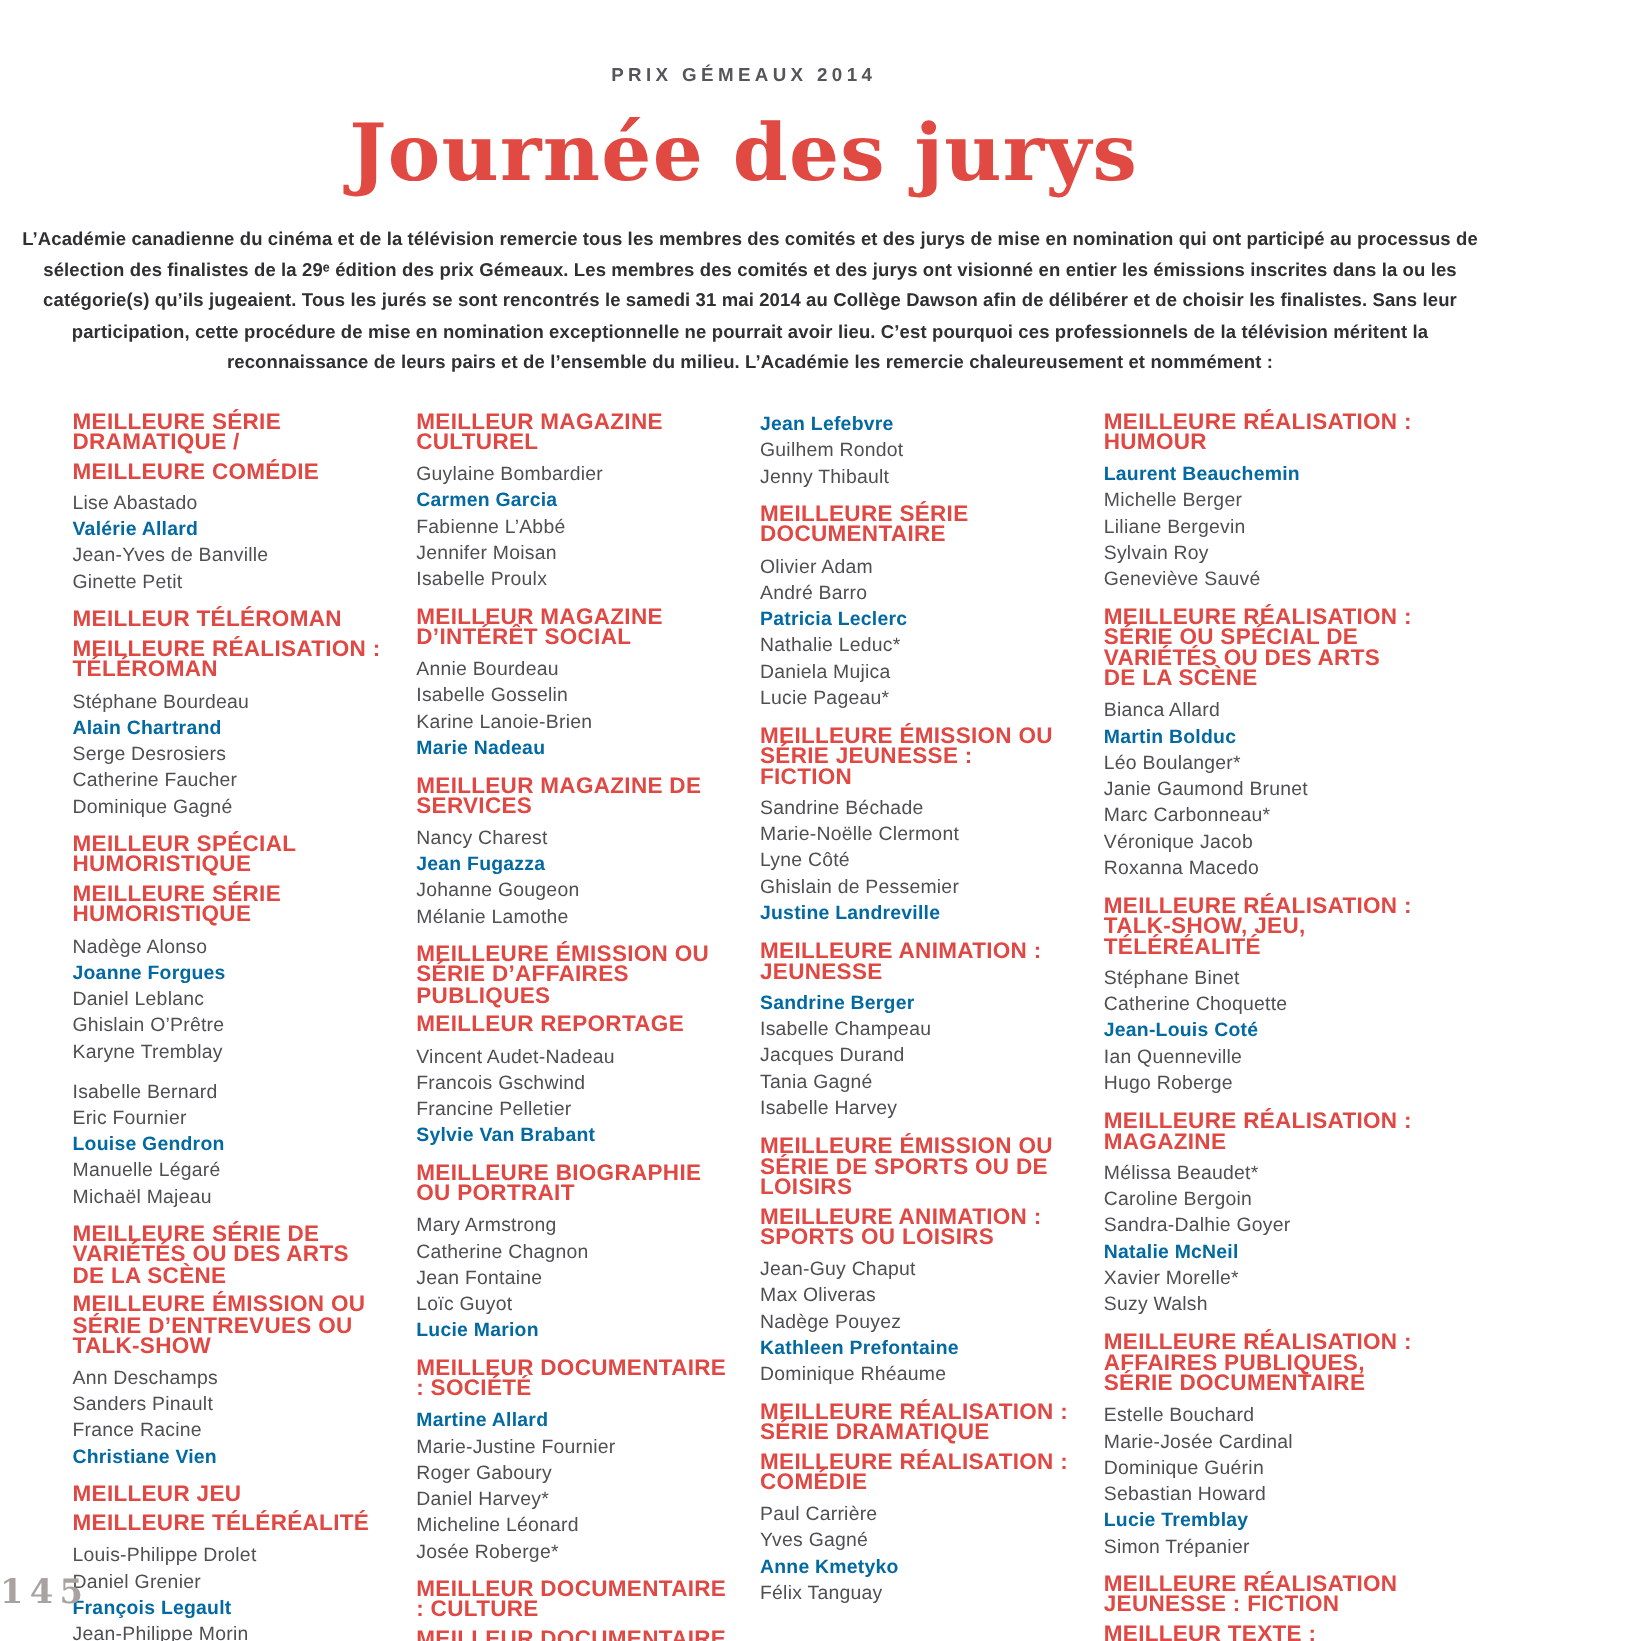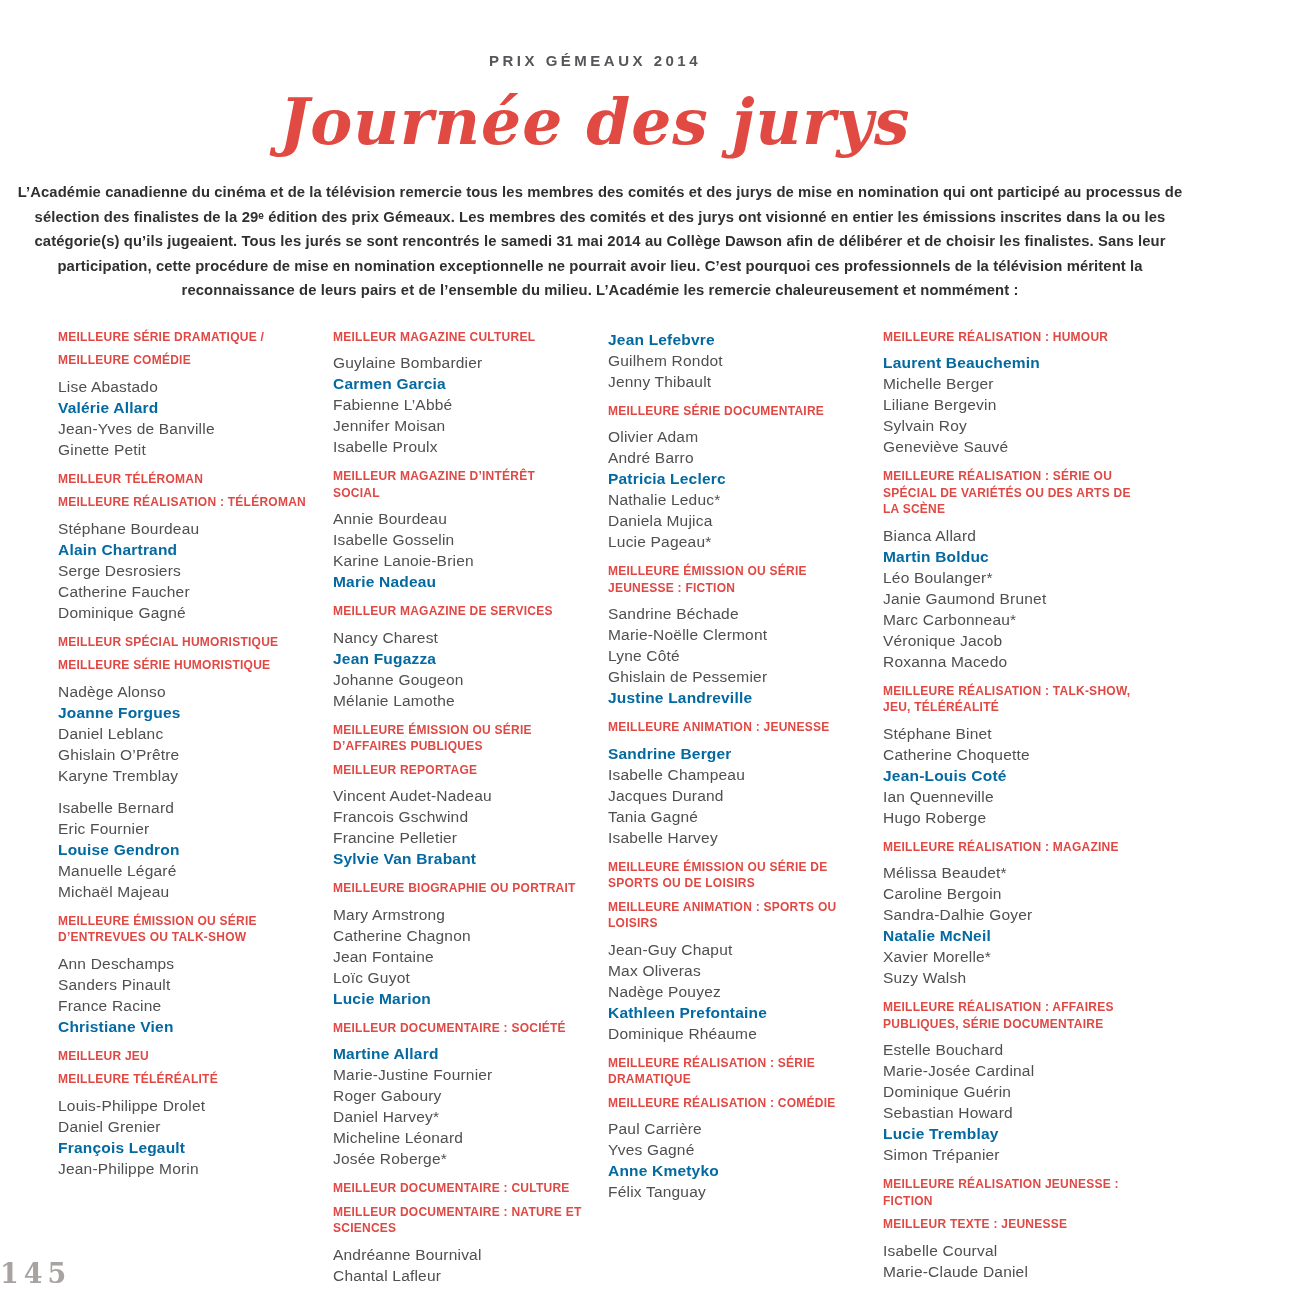--- a/index.html
+++ b/index.html
@@ -22,21 +22,20 @@
   }
   .title {
     margin-top: 22px;
     text-align: center;
     font-family: "DejaVu Serif", serif;
     font-weight: bold;
     font-size: 63px;
     line-height: 1;
     color: #e04a42;
     letter-spacing: 1px;
-    font-style: italic;
   }
   .intro {
     margin: 26px auto 0 auto;
     width: 1200px;
     text-align: center;
     font-size: 14.8px;
     font-weight: bold;
     line-height: 24.5px;
     color: #303032;
     letter-spacing: 0.1px;
@@ -44,21 +43,21 @@
   .columns {
     display: grid;
     grid-template-columns: repeat(4, 1fr);
     column-gap: 26px;
     padding: 0 58px;
     margin-top: 26px;
   }
   .group { margin-bottom: 11px; }
   .heading {
     color: #e04844;
-    font-size: 12px;
+    font-size: 18px;
     font-weight: bold;
     line-height: 16.5px;
     letter-spacing: 0.25px;
     margin-bottom: 7px;
   }
   .name {
     font-size: 15.5px;
     line-height: 21px;
     color: #4f4f52;
     letter-spacing: 0.2px;
@@ -116,20 +115,21 @@
           <div class="name">Karyne Tremblay</div>
         </div>
         <div class="group">
           <div class="name">Isabelle Bernard</div>
           <div class="name">Eric Fournier</div>
           <div class="name bold">Louise Gendron</div>
           <div class="name">Manuelle Légaré</div>
           <div class="name">Michaël Majeau</div>
         </div>
         <div class="group">
+          <div class="heading">MEILLEURE SÉRIE DE VARIÉTÉS OU DES ARTS DE LA SCÈNE</div>
           <div class="heading">MEILLEURE ÉMISSION OU SÉRIE D’ENTREVUES OU TALK-SHOW</div>
           <div class="name">Ann Deschamps</div>
           <div class="name">Sanders Pinault</div>
           <div class="name">France Racine</div>
           <div class="name bold">Christiane Vien</div>
         </div>
         <div class="group">
           <div class="heading">MEILLEUR JEU</div>
           <div class="heading">MEILLEURE TÉLÉRÉALITÉ</div>
           <div class="name">Louis-Philippe Drolet</div>

